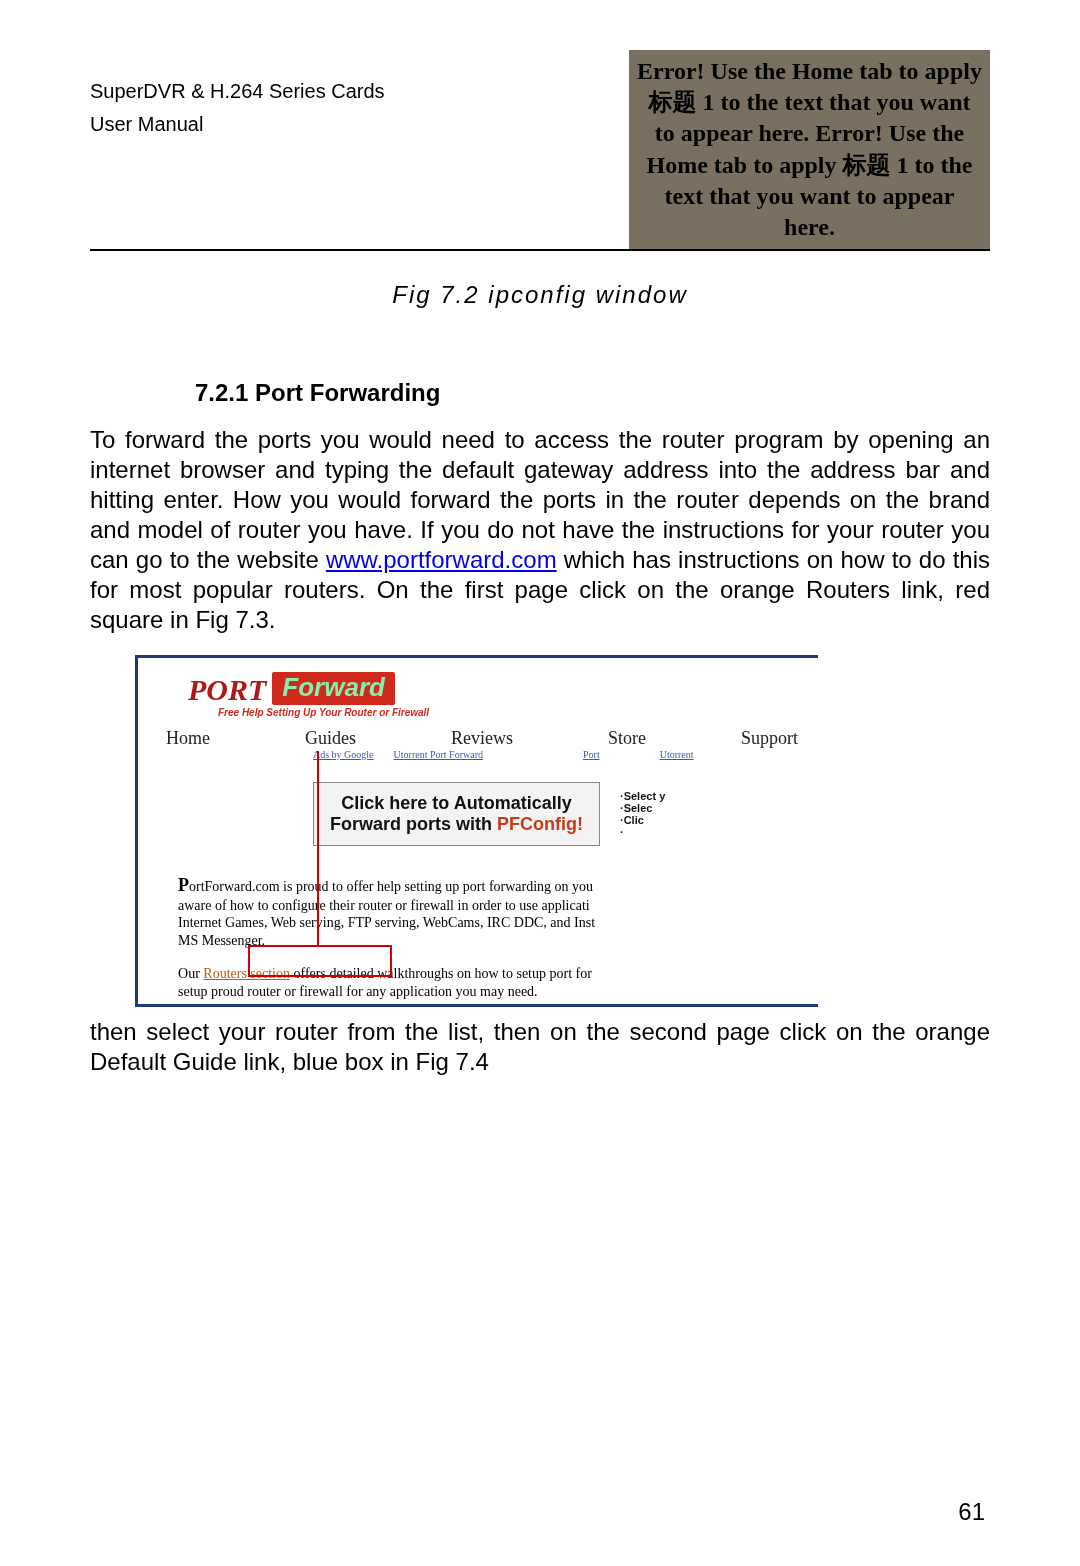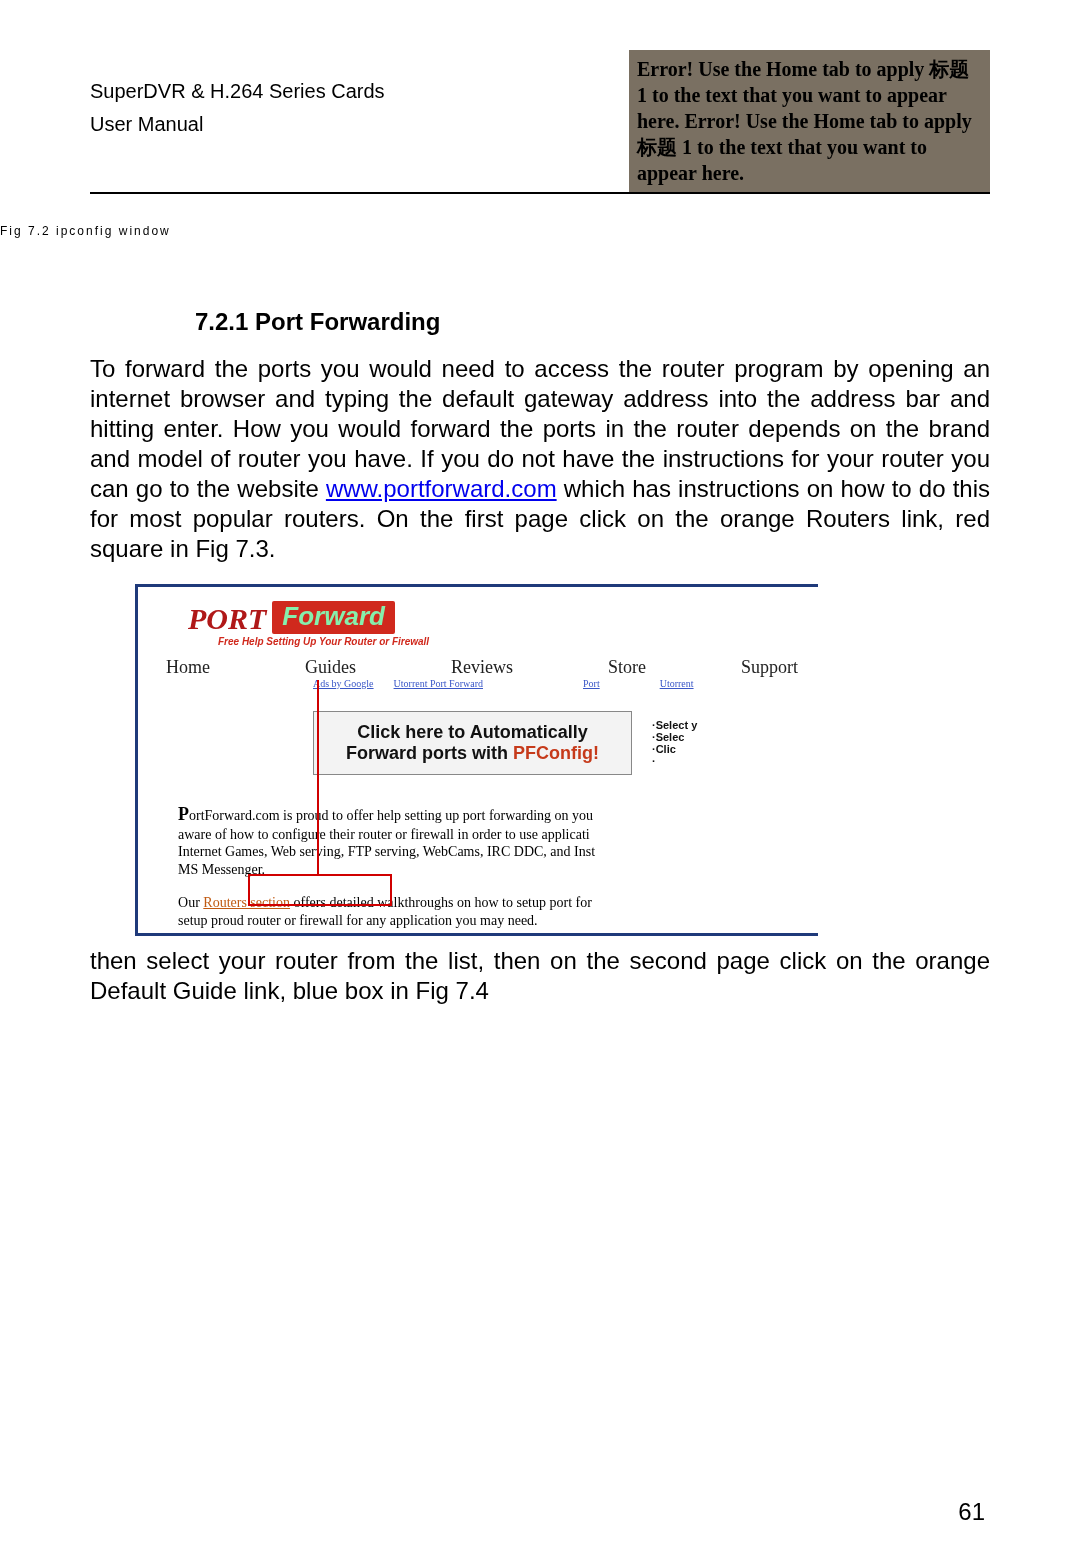--- a/index.html
+++ b/index.html
@@ -21,29 +21,31 @@
     font-size: 20px;
     padding: 30px 0 6px 0;
   }
   .header-left .line1 { margin-bottom: 10px; }
   .header-right {
     width: 345px;
     background: #7a7062;
     color: #000;
     font-family: Georgia, 'Times New Roman', serif;
     font-weight: bold;
-    font-size: 20px;
-    text-align: left;
+    font-size: 24px;
+    text-align: center;
     padding: 6px 8px;
     line-height: 1.3;
   }
   .fig-caption {
-    font-size: 12px;
+    text-align: center;
+    font-size: 24px;
     letter-spacing: 2px;
     margin: 30px 0;
+    font-style: italic;
   }
   .content {
     margin: 0 90px;
     font-size: 24px;
   }
   .section-head {
     font-weight: bold;
     margin: 70px 0 18px 105px;
   }
   .body-text {
@@ -109,21 +111,21 @@
   }
   .pf-subnav span { text-decoration: underline; }
   .pf-main {
     display: flex;
     padding: 18px 0 6px 175px;
     align-items: center;
   }
   .pf-box {
     border: 1px solid #888;
     background: #f3f3f3;
-    padding: 10px 32px;
+    padding: 10px 16px;
     font-family: Arial, sans-serif;
     font-weight: 900;
     font-size: 18px;
     color: #111;
     text-align: center;
   }
   .pf-box .brand { color: #c63a1a; }
   .pf-side {
     font-family: Arial, sans-serif;
     font-size: 11px;

